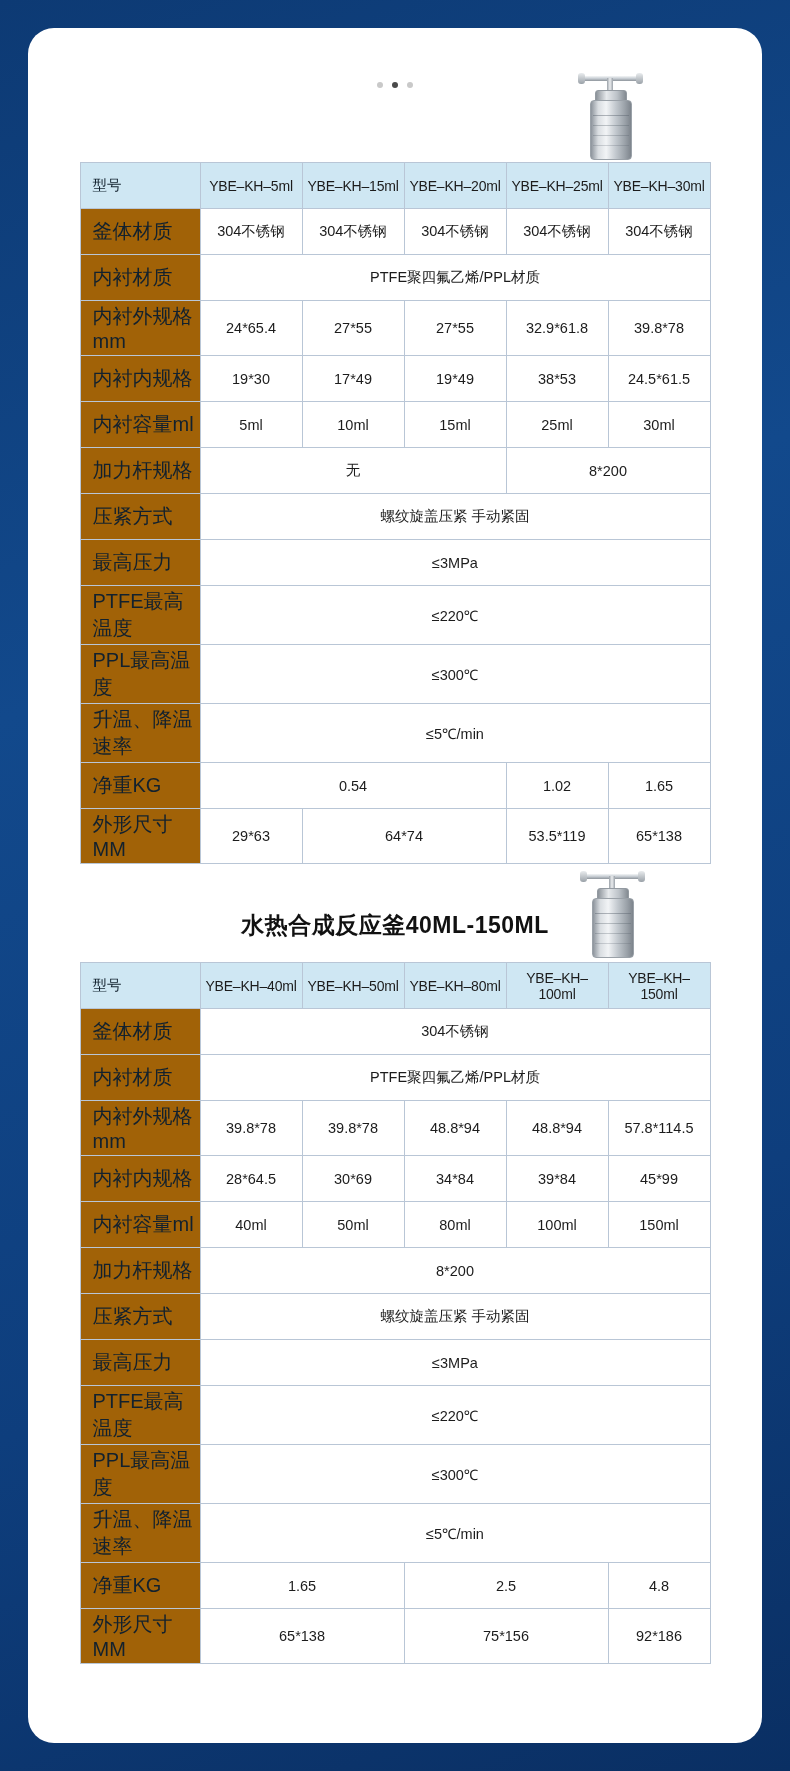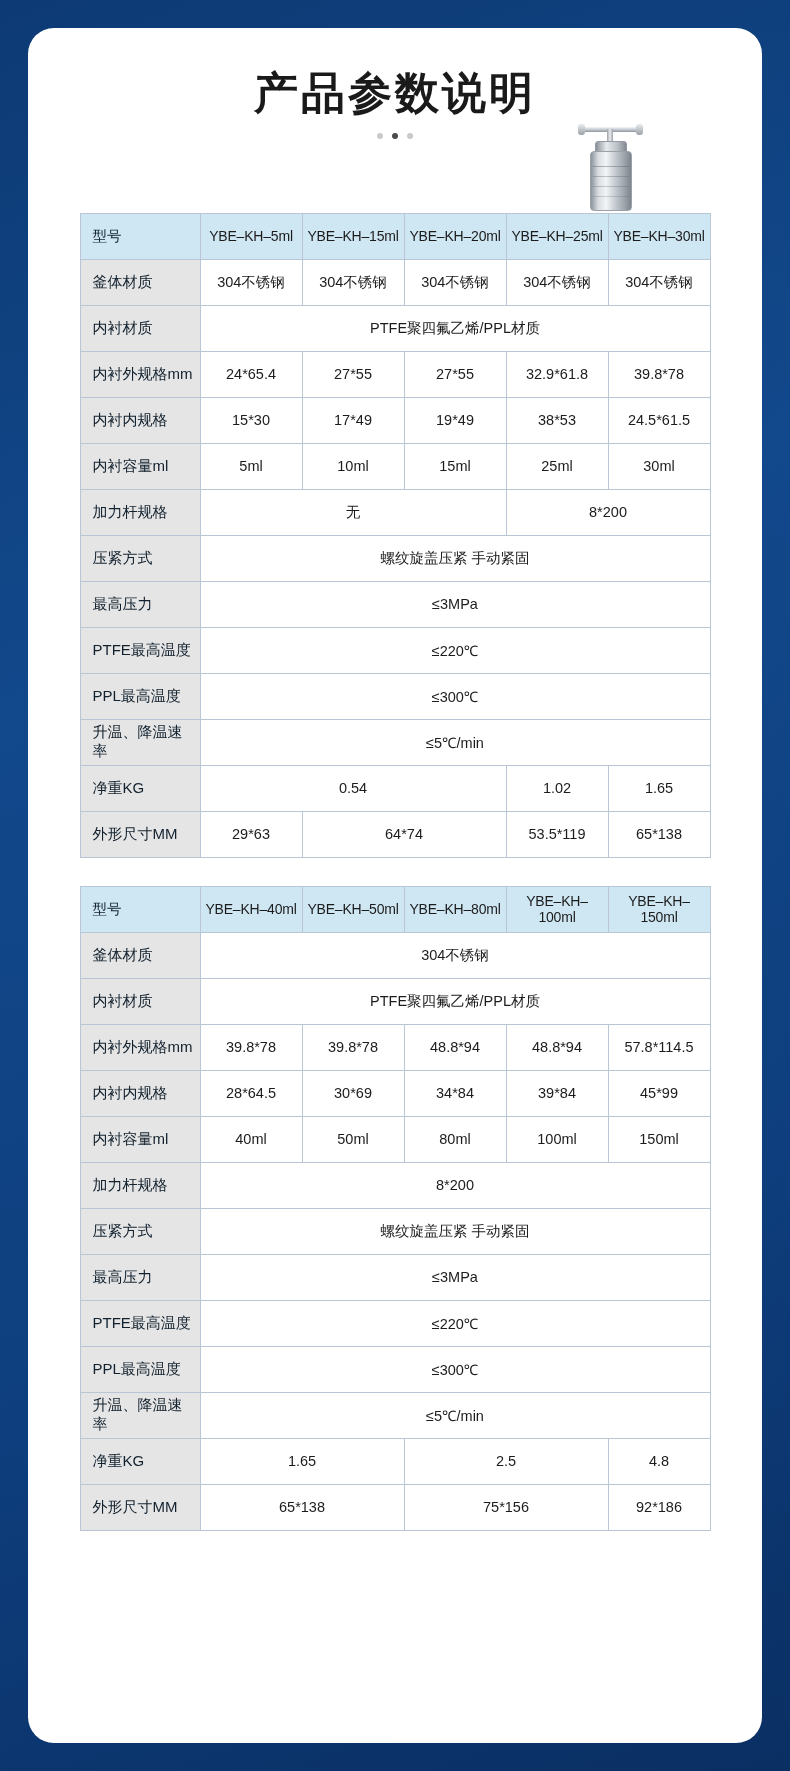--- a/index.html
+++ b/index.html
@@ -153,24 +153,24 @@
   }
   .spec-table td {
     border: 1px solid #b9c6d6;
     height: 41px;
     text-align: center;
     vertical-align: middle;
     padding: 2px 3px;
     background: #ffffff;
   }
   .spec-table td.rowlabel {
-    background: #e5e5e5;
+    background: #a16207;
     text-align: left;
     padding-left: 12px;
-    font-size: 15px;
+    font-size: 20px;
     color: #12212e;
     width: 120px;
   }
   .spec-table tr.model-row td {
     background: #cfe7f3;
     font-size: 14px;
     letter-spacing: -0.2px;
   }
   .spec-table tr.model-row td.rowlabel {
     font-size: 14.5px;
@@ -179,21 +179,20 @@
   .t1 { margin-top: 4px; }
   .t2 { margin-top: 2px; }
   .gap { height: 26px; }
 </style>
 </head>
 <body>
 
 <div class="page">
 
   <div class="header">
-    <div class="main-title">产品参数说明</div>
     <div class="dots">
       <span class="dot"></span>
       <span class="dot active"></span>
       <span class="dot"></span>
     </div>
   </div>
 
   <div class="section-head">
     <div class="vessel" style="left:546px; top:-20px;">
       <div class="bar"></div>
@@ -238,21 +237,21 @@
       <tr>
         <td class="rowlabel">内衬外规格mm</td>
         <td>24*65.4</td>
         <td>27*55</td>
         <td>27*55</td>
         <td>32.9*61.8</td>
         <td>39.8*78</td>
       </tr>
       <tr>
         <td class="rowlabel">内衬内规格</td>
-        <td>15*30</td>
+        <td>19*30</td>
         <td>17*49</td>
         <td>19*49</td>
         <td>38*53</td>
         <td>24.5*61.5</td>
       </tr>
       <tr>
         <td class="rowlabel">内衬容量ml</td>
         <td>5ml</td>
         <td>10ml</td>
         <td>15ml</td>
@@ -295,20 +294,31 @@
         <td>29*63</td>
         <td colspan="2">64*74</td>
         <td>53.5*119</td>
         <td>65*138</td>
       </tr>
     </tbody>
   </table>
 
   <div class="gap"></div>
 
+  <div class="section-head">
+    <div class="section-title">水热合成反应釜40ML-150ML</div>
+    <div class="vessel" style="left:548px; top:-24px;">
+      <div class="bar"></div>
+      <div class="knob-l"></div>
+      <div class="knob-r"></div>
+      <div class="stem"></div>
+      <div class="collar"></div>
+      <div class="body"></div>
+    </div>
+  </div>
 
   <table class="spec-table t2">
     <colgroup>
       <col style="width:120px">
       <col style="width:102px">
         <col style="width:102px">
         <col style="width:102px">
         <col style="width:102px">
         <col style="width:102px">
     </colgroup>

